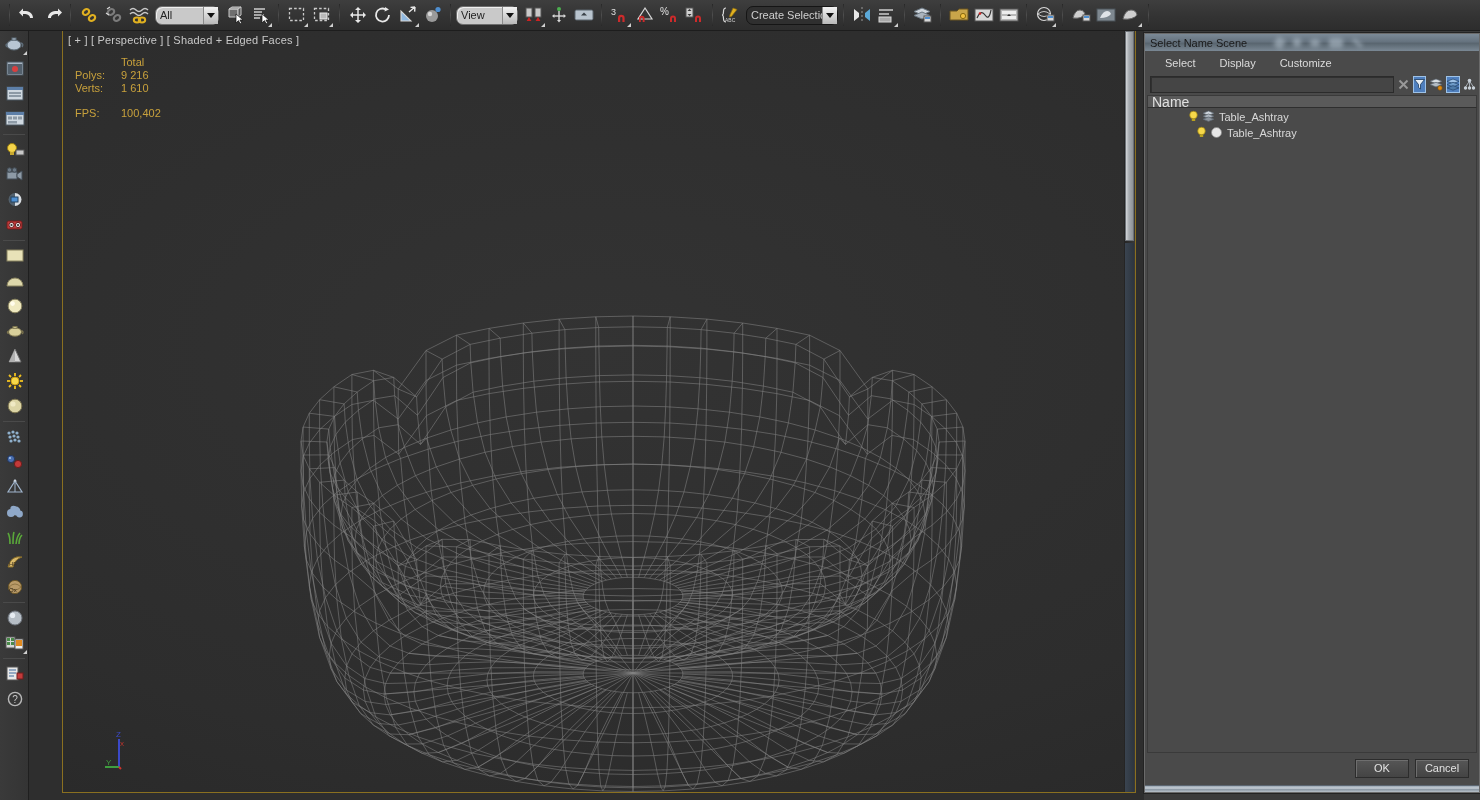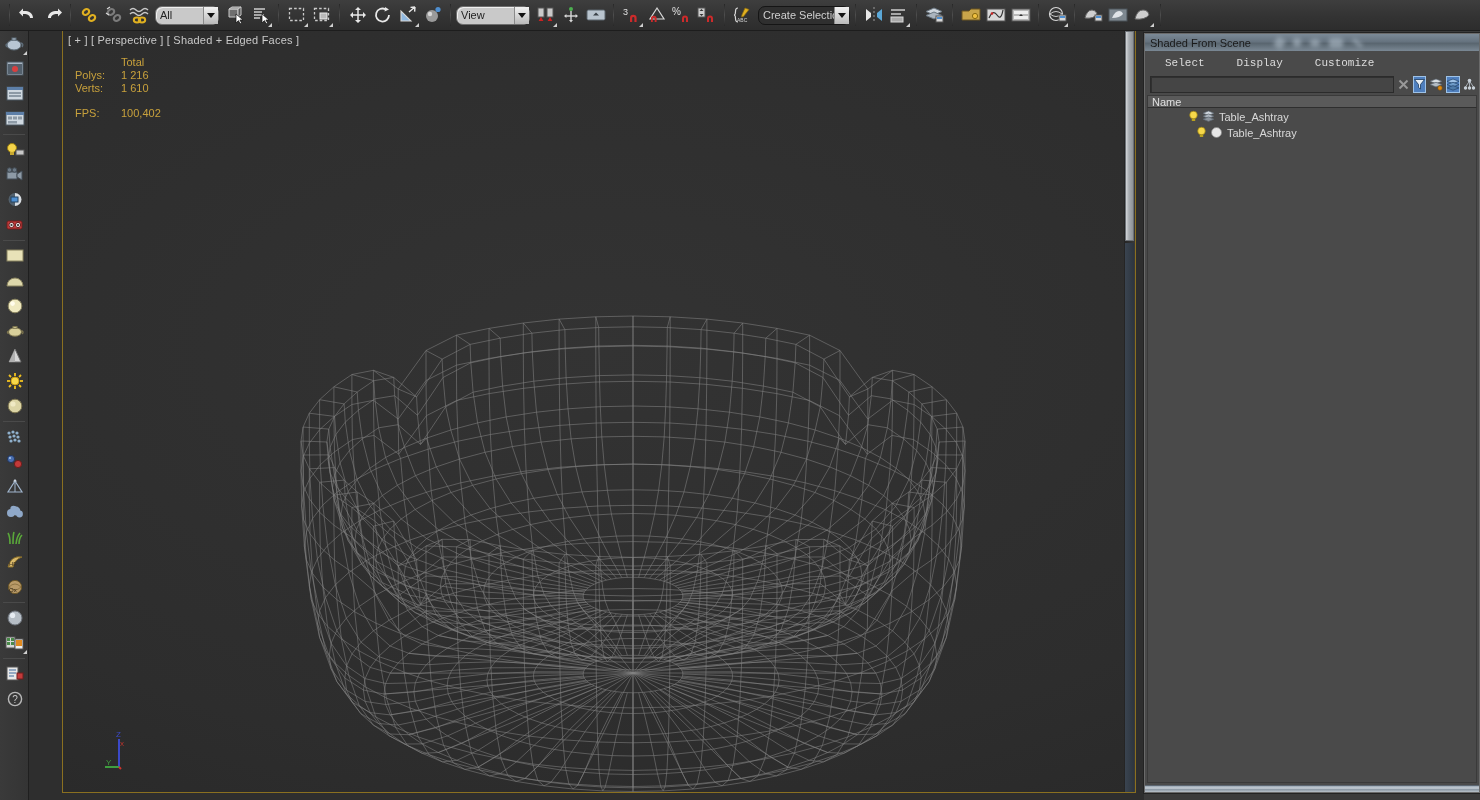--- a/index.html
+++ b/index.html
@@ -78,35 +78,35 @@
     background:linear-gradient(180deg,#7b8996 0%,#66737f 45%,#59656f 55%,#7a8894 100%);
     display:flex; align-items:center; overflow:hidden; }
   .dlg-title .t { font-size:11px; color:#1a1a1a; padding-left:5px;
     position:relative; z-index:2; white-space:nowrap; }
   .ghosts { position:absolute; left:130px; top:0; height:17px; width:180px;
     display:flex; align-items:center; gap:9px; filter:blur(2.2px); opacity:.6; }
   .ghosts b { display:block; background:#aebcc8; }
   .dlg-body { flex:1; background:#4a4a4a; display:flex; flex-direction:column;
     padding:2px; }
   .dlg-menubar { height:20px; display:flex; align-items:center; padding-left:18px;
-    gap:32px;font-family:Liberation Mono, monospace; }
+    gap:24px; }
   .dlg-menubar span { font-size:11px; color:#dcdcdc; cursor:default; }
   .dlg-toolrow { height:22px; display:flex; align-items:center; gap:3px;
     padding:0 3px; }
   .srch { flex:0 0 244px; height:17px; background:#454545;
     border:1px solid #2b2b2b; box-shadow:inset 1px 1px 0 #303030; }
   .srch input { width:100%; height:100%; background:transparent; border:none;
     outline:none; color:#ddd; font-size:11px; padding:0 4px;
     font-family:"Liberation Sans", sans-serif; }
   .ico-btn { width:17px; height:17px; display:flex; align-items:center;
     justify-content:center; position:relative; }
   .ico-btn.act { background:#4f7fbe; box-shadow:inset 0 0 0 1px #9ec2e6; }
   .list-head { height:13px; background:#5a5a5a; border:1px solid #3a3a3a;
     border-bottom:1px solid #2e2e2e; display:flex; align-items:center; }
-  .list-head span { font-size:11px; color:#e0e0e0; padding-left:4px; }
+  .list-head span { font-size:14px; color:#e0e0e0; padding-left:4px; }
   .tree { flex:1; background:#4a4a4a; border:1px solid #3a3a3a; border-top:none;
     overflow:hidden; padding-top:1px; }
   .row { height:16px; display:flex; align-items:center; font-size:11px;
     color:#d8d8d8; white-space:nowrap; }
   .row .nm { margin-left:4px; }
   .tw { width:14px; height:16px; display:flex; align-items:center;
     justify-content:center; }
   .tw i { width:0;height:0;border-left:4px solid transparent;
     border-right:4px solid transparent;border-top:5px solid #cfcfcf; }
   .btnrow { height:30px; display:flex; align-items:center; justify-content:flex-end;
@@ -239,21 +239,21 @@
   <div class="tb-btn">
     <svg width="20" height="18" viewBox="0 0 20 18">
         <circle cx="9" cy="10" r="6" fill="#9a9a9a"></circle>
         <circle cx="7" cy="8" r="2.2" fill="#d8d8d8"></circle>
         <circle cx="15" cy="3.5" r="2.6" fill="#4f8fd0"></circle>
       </svg>
   </div>
 
   <div class="tb-sep"></div>
 
-  <div class="combo" style="width:74px;">
+  <div class="combo" style="width:62px;">
     <div class="txt">View</div>
     <div class="arw">
         <i></i>
       </div>
   </div>
 
   <div class="tb-btn" style="margin-left:3px">
     <svg width="22" height="18" viewBox="0 0 22 18">
         <rect x="3" y="2" width="6" height="9" fill="#c9c9c9" stroke="#555"></rect>
         <rect x="12" y="2" width="6" height="9" fill="#c9c9c9" stroke="#555"></rect>
@@ -656,21 +656,21 @@
 
     <div class="stats">
       <table>
         <tbody>
             <tr>
               <td class="k"></td>
               <td>Total</td>
             </tr>
         <tr>
               <td class="k">Polys:</td>
-            <td>1 216</td>
+            <td>9 216</td>
             </tr>
         <tr>
               <td class="k">Verts:</td>
             <td>1 610</td>
             </tr>
         <tr class="gap">
               <td></td>
               <td></td>
             </tr>
         <tr>
@@ -808,21 +808,21 @@
     <div class="vscroll">
       <div class="thumb"></div>
       <div class="track"></div>
     </div>
   </div>
 </div>
 
 <div class="dialog">
 
   <div class="dlg-title">
-    <span class="t">Shaded From Scene</span>
+    <span class="t">Select Name Scene</span>
     <span class="ghosts">
       <b style="width:9px;height:10px;transform:rotate(35deg)"></b>
       <b style="width:8px;height:9px;border-radius:3px"></b>
       <b style="width:10px;height:8px;border-radius:4px"></b>
       <b style="width:14px;height:10px;border-radius:3px"></b>
       <b style="width:11px;height:4px;transform:rotate(40deg)"></b>
     </span>
   </div>
 
   <div class="dlg-body">
@@ -915,16 +915,20 @@
         </span>
         <span style="margin-left:3px">
           <svg width="13" height="13" viewBox="0 0 13 13">
               <circle cx="6.5" cy="6.5" r="5" fill="#e8e8e8" stroke="#888" stroke-width=".8"></circle>
             </svg>
         </span>
         <span class="nm">Table_Ashtray</span>
       </div>
     </div>
 
+    <div class="btnrow">
+      <div class="dbtn">OK</div>
+      <div class="dbtn">Cancel</div>
+    </div>
   </div>
 
   <div class="dlg-grip"></div>
 </div>
 
 </body></html>

